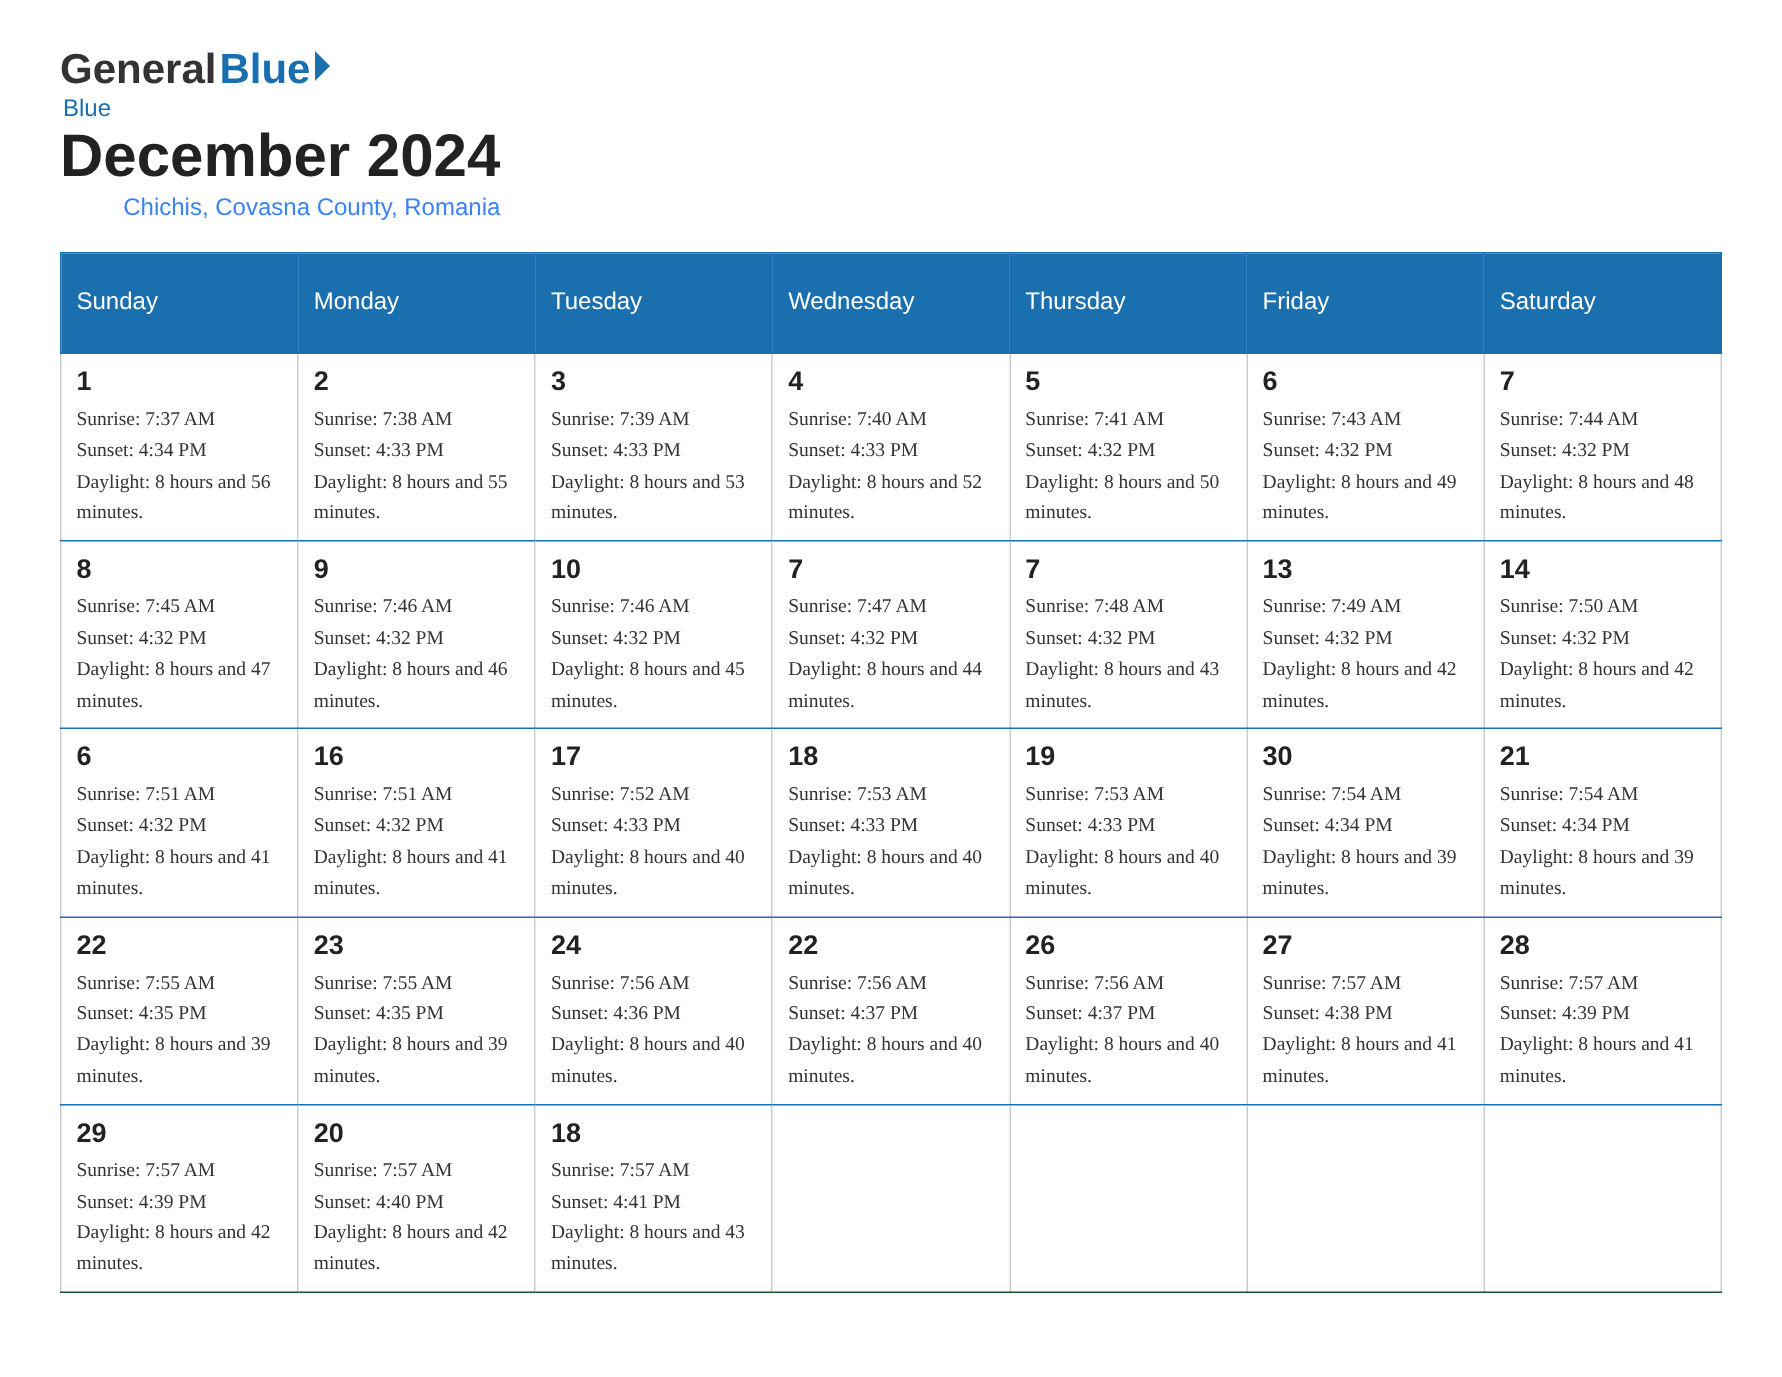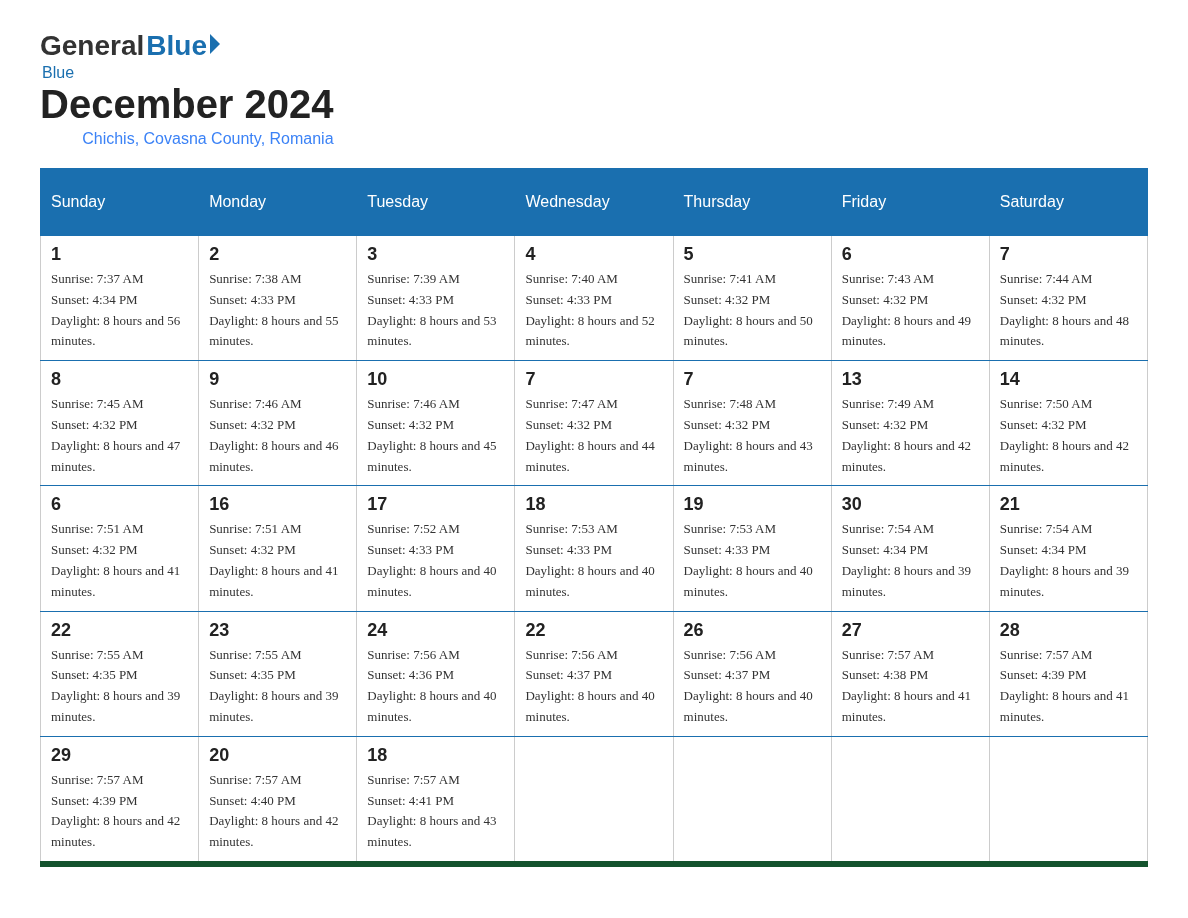--- a/index.html
+++ b/index.html
@@ -103,21 +103,21 @@
     .day-info {
       font-size: 13px;
       line-height: 1.6;
       color: #333;
       font-family: Liberation Serif, serif;
     }
     .calendar tr td {
       border-bottom: 1px solid #1a6faf;
     }
     .calendar tr:last-child td {
-      border-bottom: 6px solid #14532d;
+      border-bottom: 1px solid #14532d;
       border-radius: 30px;
     }
     .empty-cell {
       background: #fff;
     }
   </style>
 </head>
 <body>
 
 <div class="header">

